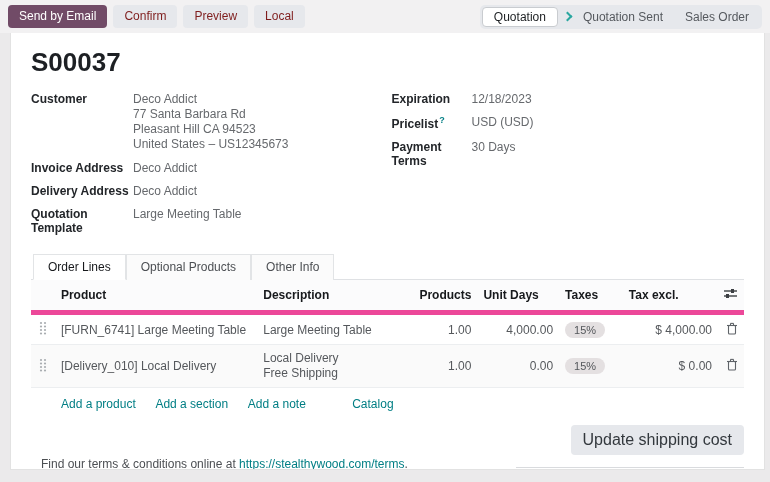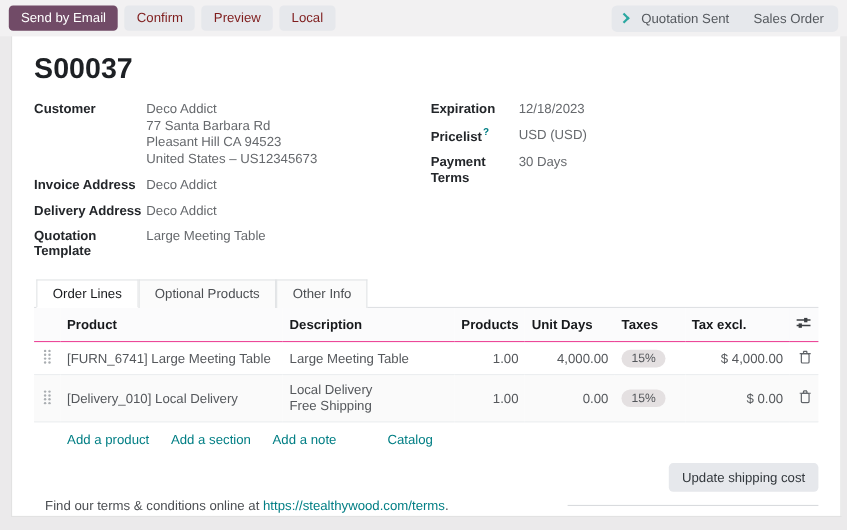--- a/index.html
+++ b/index.html
@@ -57,21 +57,21 @@
   .tabbar { margin-top:10px; border-bottom:1px solid #dfe1e4; display:flex; padding-left:2px; }
   .tab {
     padding:5px 14px; border:1px solid #e2e4e6; border-bottom:none;
     background:#fbfbfb; color:#4c4f53; cursor:pointer; margin-bottom:-1px;
   }
   .tab.active { background:#ffffff; color:#17191c; border-bottom:1px solid #ffffff; }
   
   table.olines { width:100%; border-collapse:collapse; }
   .olines th {
     font-weight:700; color:#17191c; text-align:left;
-    padding:7px 6px; border-bottom:1px solid #ec4899; background:#fbfbfc;
+    padding:7px 6px; border-bottom:5px solid #ec4899; background:#fbfbfc;
     white-space:nowrap;
   }
   .olines td { padding:6px 6px; border-bottom:1px solid #eceef0; color:#55585c; vertical-align:middle; }
   .olines tr.row-alt td { background:#fafafa; }
   .num { text-align:right; }
   .pill {
     display:inline-block; background:#e4e0e1; border-radius:10px;
     padding:2px 9px; font-size:11px; color:#54575b;text-align:center;
   }
   .desc-line { line-height:15px; }
@@ -82,41 +82,42 @@
   .line-actions { padding:9px 0 10px 30px; }
   .line-actions a { color:#017e84; text-decoration:none; margin-right:17px; cursor:pointer; }
   .line-actions a.catalog { margin-left:26px; }
   
   .footer { display:flex; justify-content:space-between; align-items:flex-start; margin-top:4px; }
   .terms { margin-top:32px; color:#4c4f53; padding-left:10px; }
   .terms a { color:#017e84; text-decoration:none; }
   .right-col { display:flex; flex-direction:column; align-items:flex-end; width:228px; }
   .update-btn {
     background:#e6e8ec; border:none; border-radius:4px;
-    padding:6px 12px; font-size:12px; color:#33383d; cursor:pointer;
+    padding:6px 12px; font-size:16px; color:#33383d; cursor:pointer;
     margin-bottom:12px; font-family:inherit;
   }
   .totals { width:100%; border-top:1px solid #d9dbde; padding-top:7px; }
   .total-row { display:flex; justify-content:flex-end; align-items:baseline; margin-bottom:4px; }
   .total-label { color:#55585c; margin-right:14px; }
   .total-value { min-width:78px; text-align:right; color:#3c3f43; }
   .v-bold { font-weight:700; color:#17191c; }
   svg { display:block; }
 </style>
 </head>
 <body>
 
 <div class="topbar">
   <div class="toolbar">
     <button class="btn btn-primary">Send by Email</button>
     <button class="btn btn-secondary">Confirm</button>
     <button class="btn btn-secondary">Preview</button>
     <button class="btn btn-secondary">Local</button>
   </div>
   <div class="statusbar">
+    <span class="status-step active">Quotation</span>
     <span class="status-chevron"></span>
     <span class="status-step">Quotation Sent</span>
     <span class="status-step">Sales Order</span>
   </div>
 </div>
 
 <div class="sheet">
 
   <div class="title">S00037</div>
 

